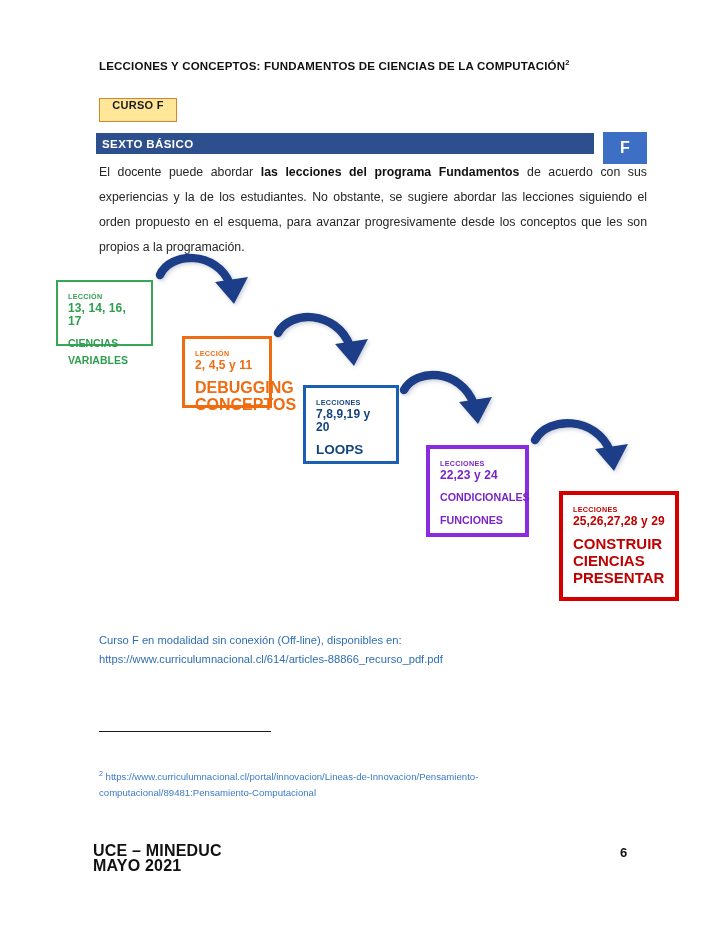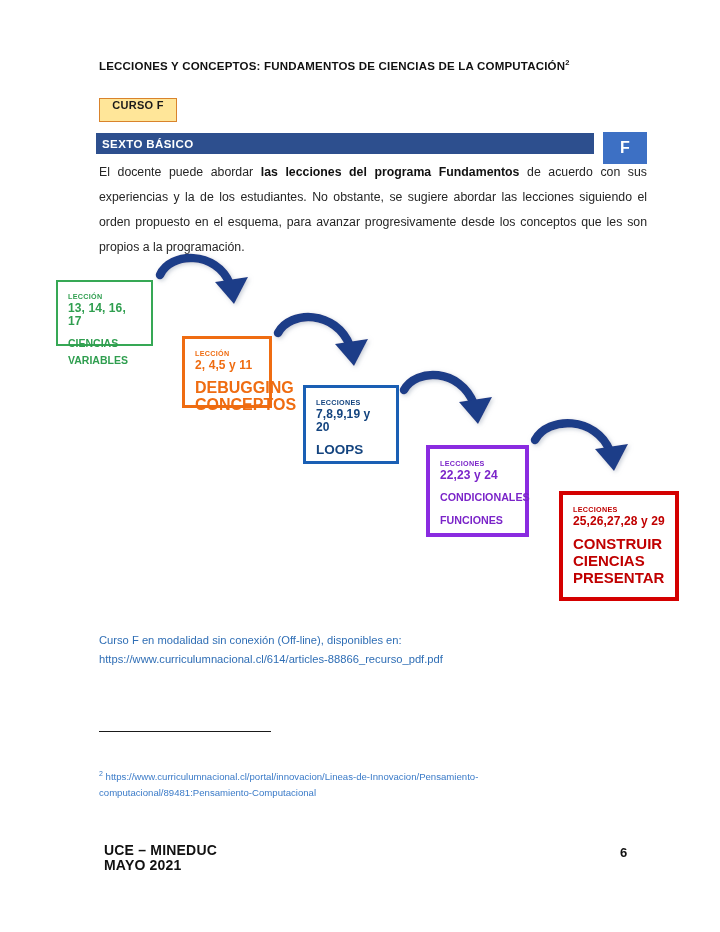--- a/index.html
+++ b/index.html
@@ -228,23 +228,23 @@
   }
   .footnote-text .fn-marker {
     font-size: 7px;
     vertical-align: super;
     color: #3b7bc8;
   }
 
   
   .page-footer {
     position: absolute;
-    left: 104px;
+    left: 93px;
     top: 843px;
-    font-size: 14px;
+    font-size: 16px;
     font-weight: bold;
     line-height: 15px;
     color: #111111;
     letter-spacing: 0.2px;
   }
   .page-number {
     position: absolute;
     left: 620px;
     top: 845px;
     font-size: 13px;

